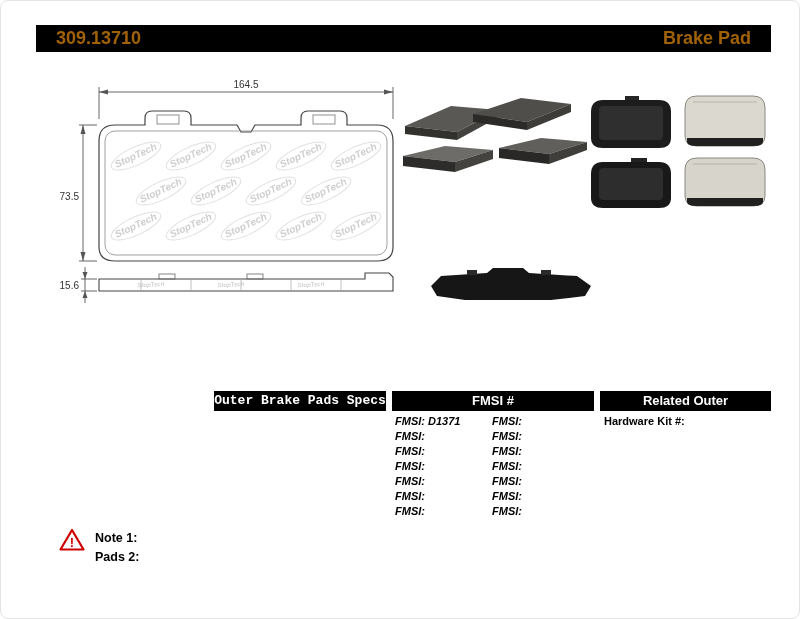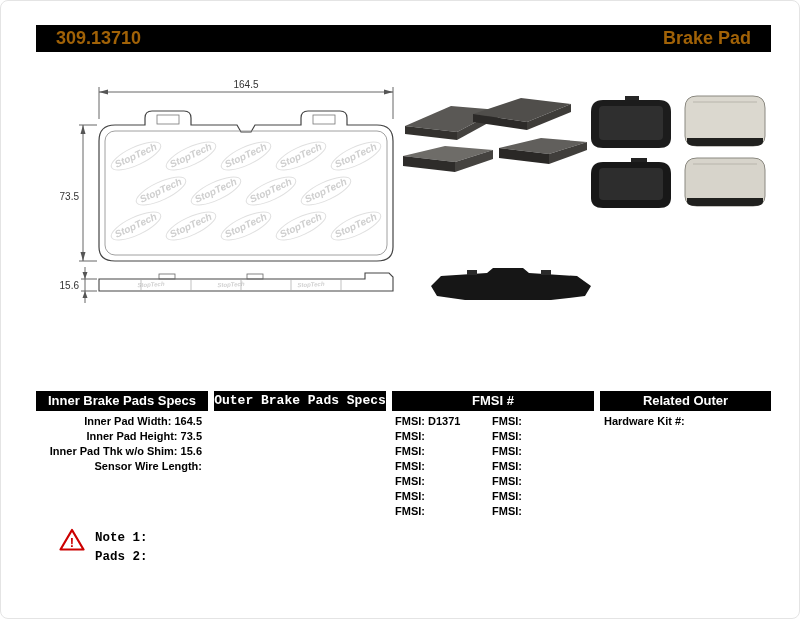--- a/index.html
+++ b/index.html
@@ -23,26 +23,26 @@
   .col-fmsi    { left:391px; width:202px; }
   .col-related { left:599px; width:171px; }
   .spec-header {
     background:#000; color:#fff; font-weight:bold; font-size:13px;
     text-align:center; height:20px; line-height:20px;
   }
   .spec-body { padding-top:3px; }
   .spec-row { font-size:11px; font-weight:bold; color:#000; line-height:15px; white-space:nowrap; }
   .ralign { text-align:right; padding-right:6px; }
   .lalign { text-align:left; padding-left:4px; }
-  .fmsi-row { display:flex; }
+  .fmsi-row { display:flex;font-style:italic; }
   .fmsi-l { width:100px; padding-left:3px; box-sizing:border-box; }
   .fmsi-r { flex:1; }
 
   .note-icon { position:absolute; left:58px; top:527px; }
-  .note-text { position:absolute; left:94px; font-size:12.5px; font-weight:bold; color:#000;font-family:Liberation Mono, monospace; }
+  .note-text { position:absolute; left:94px; font-size:12.5px; font-weight:bold; color:#000; }
   .note-1 { top:530px; }
   .note-2 { top:549px; }
 </style>
 </head>
 <body>
 
 <div class="page">
 
   <div class="header-bar">
     <span>309.13710</span>
@@ -203,29 +203,20 @@
       <line x1="292" y1="78" x2="356" y2="78" stroke="#b8b5ac"></line>
     </g>
 
     <g stroke="none">
       <path d="M 30 200 L 40 190 L 86 187 L 92 182 L 122 182 L 128 187 L 176 190 L 190 200 L 184 210 L 150 214 L 64 214 L 36 210 Z" fill="#161616"></path>
       <rect x="66" y="184" width="10" height="5" fill="#2a2a2a"></rect>
       <rect x="140" y="184" width="10" height="5" fill="#2a2a2a"></rect>
     </g>
   </svg>
 
-  <div class="spec-col col-inner">
-    <div class="spec-header">Inner Brake Pads Specs</div>
-    <div class="spec-body">
-      <div class="spec-row ralign">Inner Pad Width: 164.5</div>
-      <div class="spec-row ralign">Inner Pad Height: 73.5</div>
-      <div class="spec-row ralign">Inner Pad Thk w/o Shim: 15.6</div>
-      <div class="spec-row ralign">Sensor Wire Length:</div>
-    </div>
-  </div>
 
   <div class="spec-col col-outer">
     <div class="spec-header">Outer Brake Pads Specs</div>
   </div>
 
   <div class="spec-col col-fmsi">
     <div class="spec-header">FMSI #</div>
     <div class="spec-body">
       <div class="spec-row fmsi-row">
         <span class="fmsi-l">FMSI: D1371</span>

